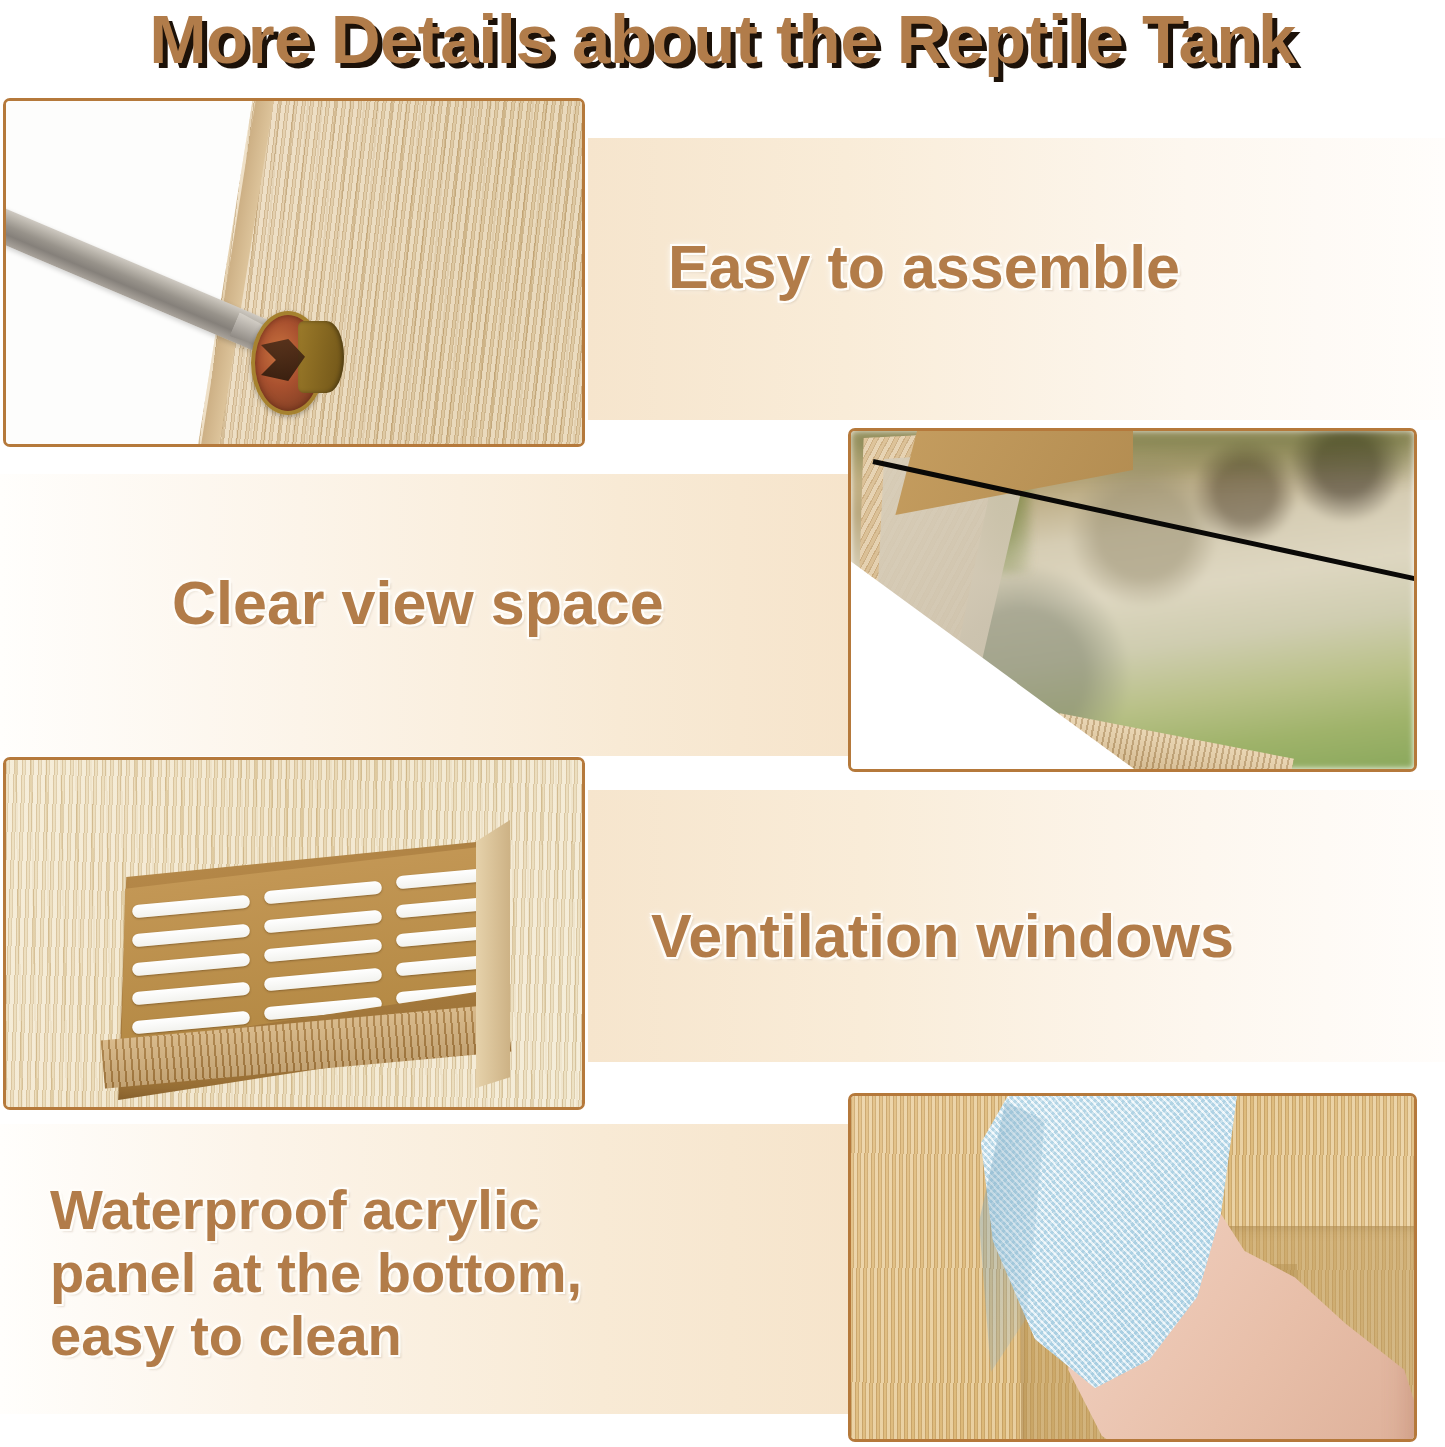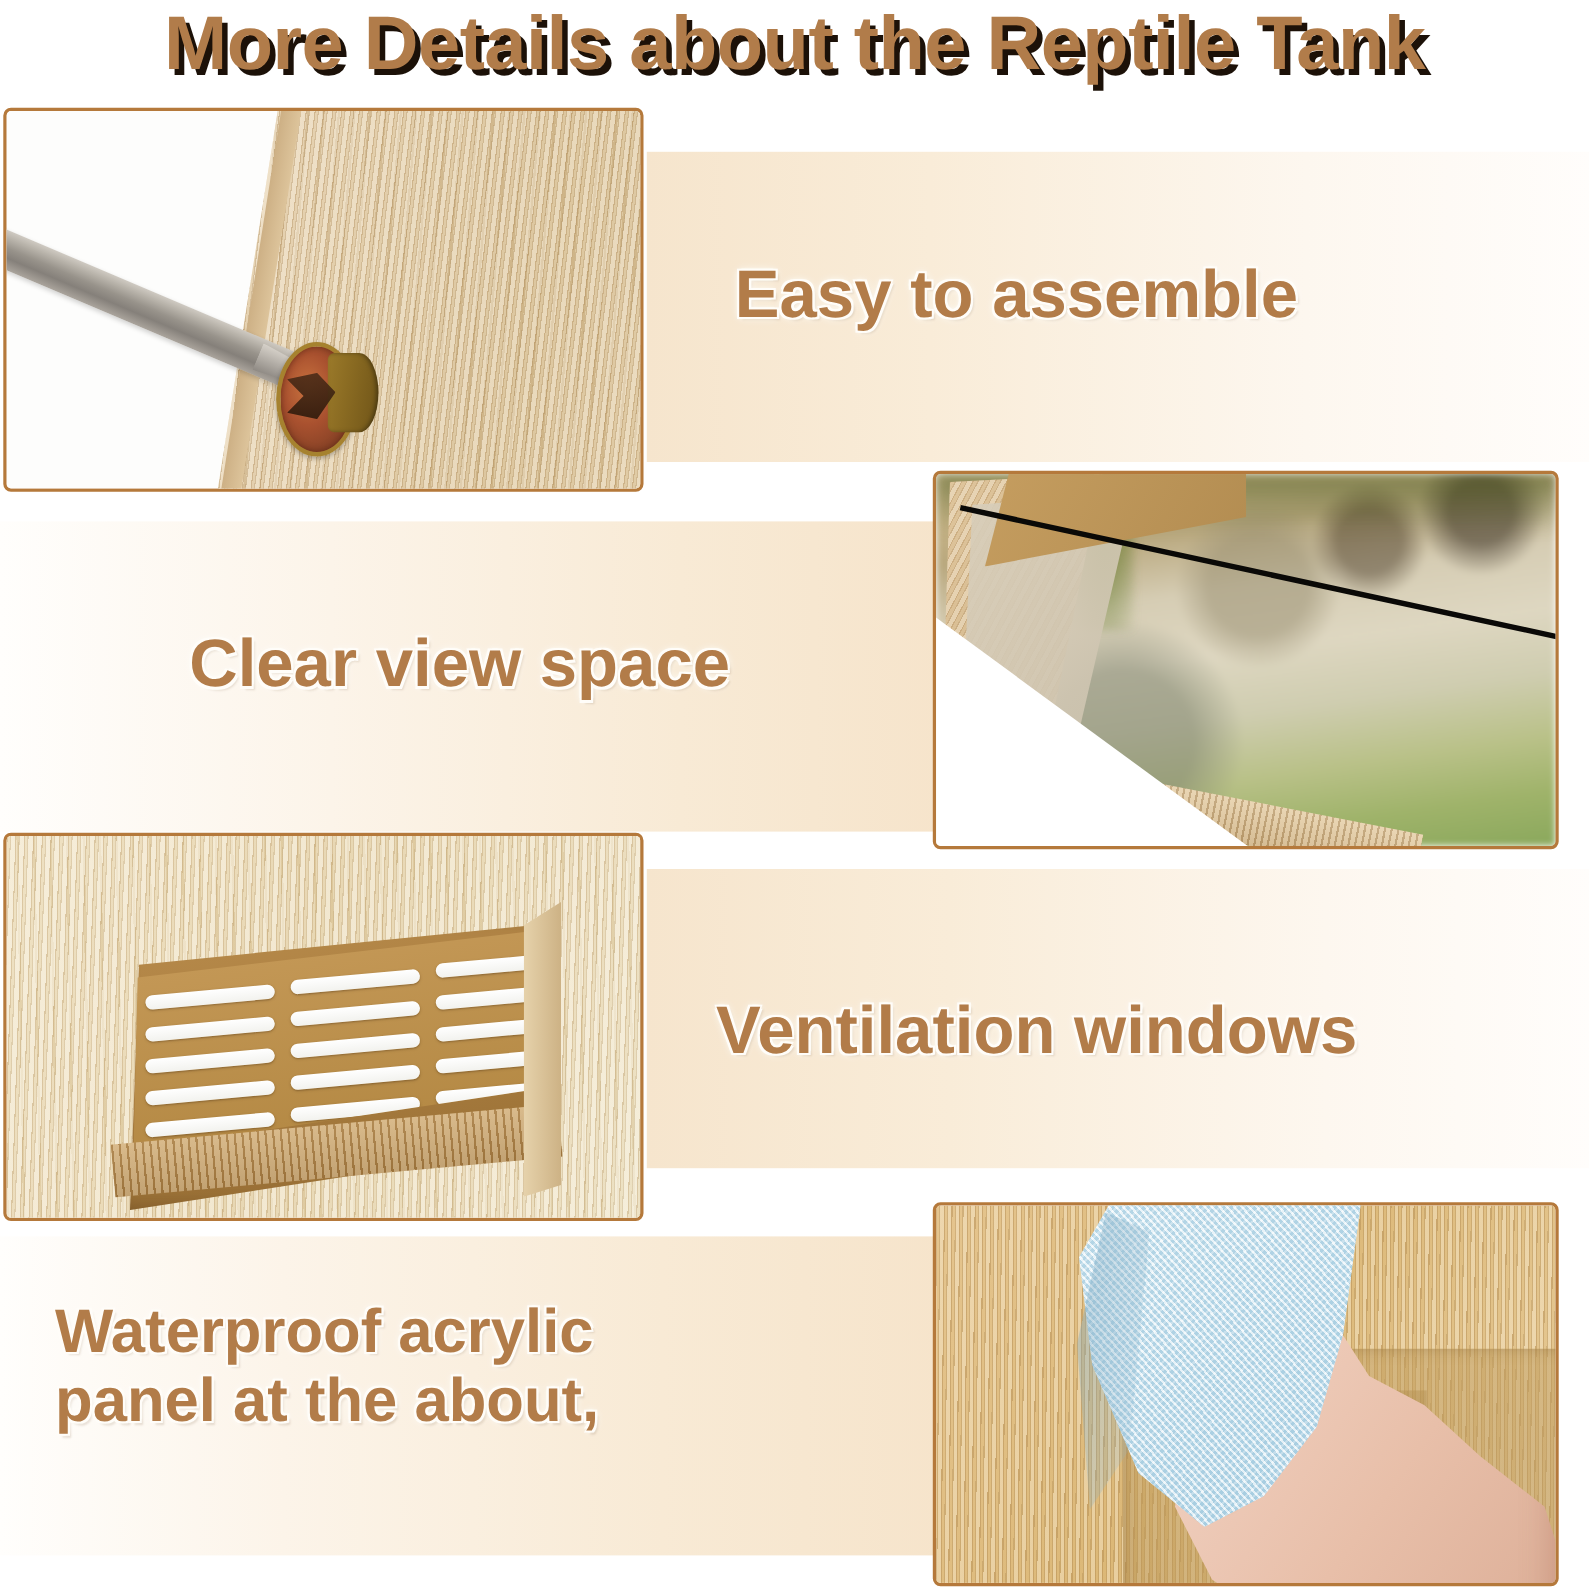--- a/index.html
+++ b/index.html
@@ -393,21 +393,22 @@
   <div class="band band-4"></div>
 
   <div class="caption cap-assemble">Easy to assemble</div>
 
   <div class="caption cap-vent">Ventilation windows</div>
 
   <div class="caption cap-clear">Clear view space</div>
 
   <div class="caption cap-water">
     <span class="ln">Waterproof acrylic</span>
-    <span class="ln">panel at the about,</span>
+    <span class="ln">panel at the bottom,</span>
+    <span class="ln">easy to clean</span>
   </div>
 
   <div class="photo photo-screw">
     <div class="ph-inner">
       <div class="p1-bg"></div>
       <div class="p1-panel"></div>
       <div class="p1-panel-edge"></div>
       <div class="p1-driver"></div>
       <div class="p1-washer"></div>
       <div class="p1-screwhead"></div>

